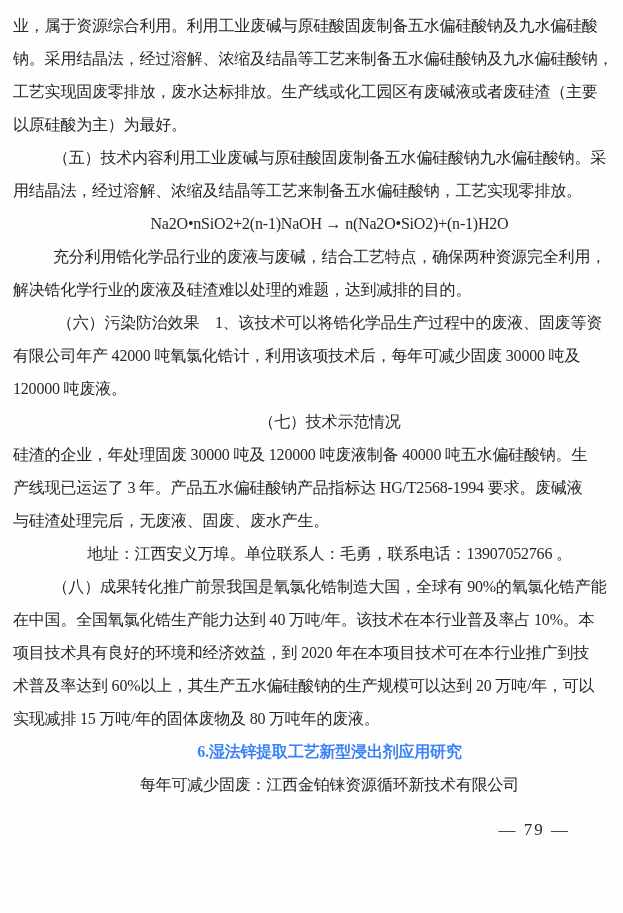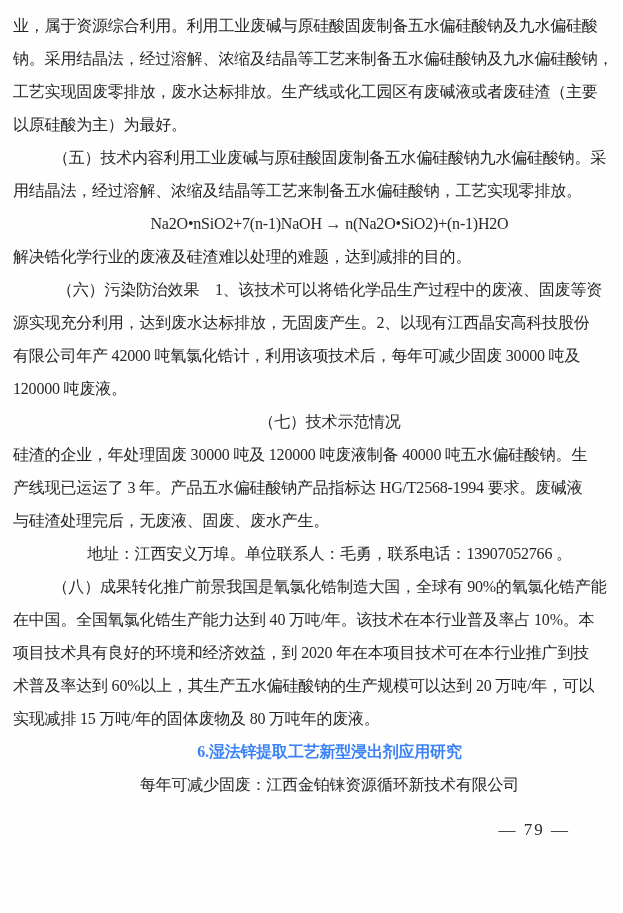--- a/index.html
+++ b/index.html
@@ -48,24 +48,24 @@
 <body>
 
 <div class="page">
   <div class="doc-body" id="doc-body">
       <div class="line">业，属于资源综合利用。利用工业废碱与原硅酸固废制备五水偏硅酸钠及九水偏硅酸</div>
       <div class="line">钠。采用结晶法，经过溶解、浓缩及结晶等工艺来制备五水偏硅酸钠及九水偏硅酸钠，</div>
       <div class="line">工艺实现固废零排放，废水达标排放。生产线或化工园区有废碱液或者废硅渣（主要</div>
       <div class="line">以原硅酸为主）为最好。</div>
       <div class="line indent">（五）技术内容利用工业废碱与原硅酸固废制备五水偏硅酸钠九水偏硅酸钠。采</div>
       <div class="line">用结晶法，经过溶解、浓缩及结晶等工艺来制备五水偏硅酸钠，工艺实现零排放。</div>
-      <div class="line indent">Na2O•nSiO2+7(n-1)NaOH → n(Na2O•SiO2)+(n-1)H2O</div>
+      <div class="line indent">Na2O•nSiO2+2(n-1)NaOH → n(Na2O•SiO2)+(n-1)H2O</div>
+      <div class="line indent">充分利用锆化学品行业的废液与废碱，结合工艺特点，确保两种资源完全利用，</div>
       <div class="line">解决锆化学行业的废液及硅渣难以处理的难题，达到减排的目的。</div>
       <div class="line indent">（六）污染防治效果　1、该技术可以将锆化学品生产过程中的废液、固废等资</div>
-      <div class="line">源实现充分利用，达到废水达标排放，无固废产生。2、以现有江西晶安高科技股份</div>
       <div class="line">有限公司年产 42000 吨氧氯化锆计，利用该项技术后，每年可减少固废 30000 吨及</div>
       <div class="line">120000 吨废液。</div>
       <div class="line indent">（七）技术示范情况</div>
       <div class="line">硅渣的企业，年处理固废 30000 吨及 120000 吨废液制备 40000 吨五水偏硅酸钠。生</div>
       <div class="line">产线现已运运了 3 年。产品五水偏硅酸钠产品指标达 HG/T2568-1994 要求。废碱液</div>
       <div class="line">与硅渣处理完后，无废液、固废、废水产生。</div>
       <div class="line indent">地址：江西安义万埠。单位联系人：毛勇，联系电话：13907052766 。</div>
       <div class="line indent">（八）成果转化推广前景我国是氧氯化锆制造大国，全球有 90%的氧氯化锆产能</div>
       <div class="line">在中国。全国氧氯化锆生产能力达到 40 万吨/年。该技术在本行业普及率占 10%。本</div>
       <div class="line">项目技术具有良好的环境和经济效益，到 2020 年在本项目技术可在本行业推广到技</div>

